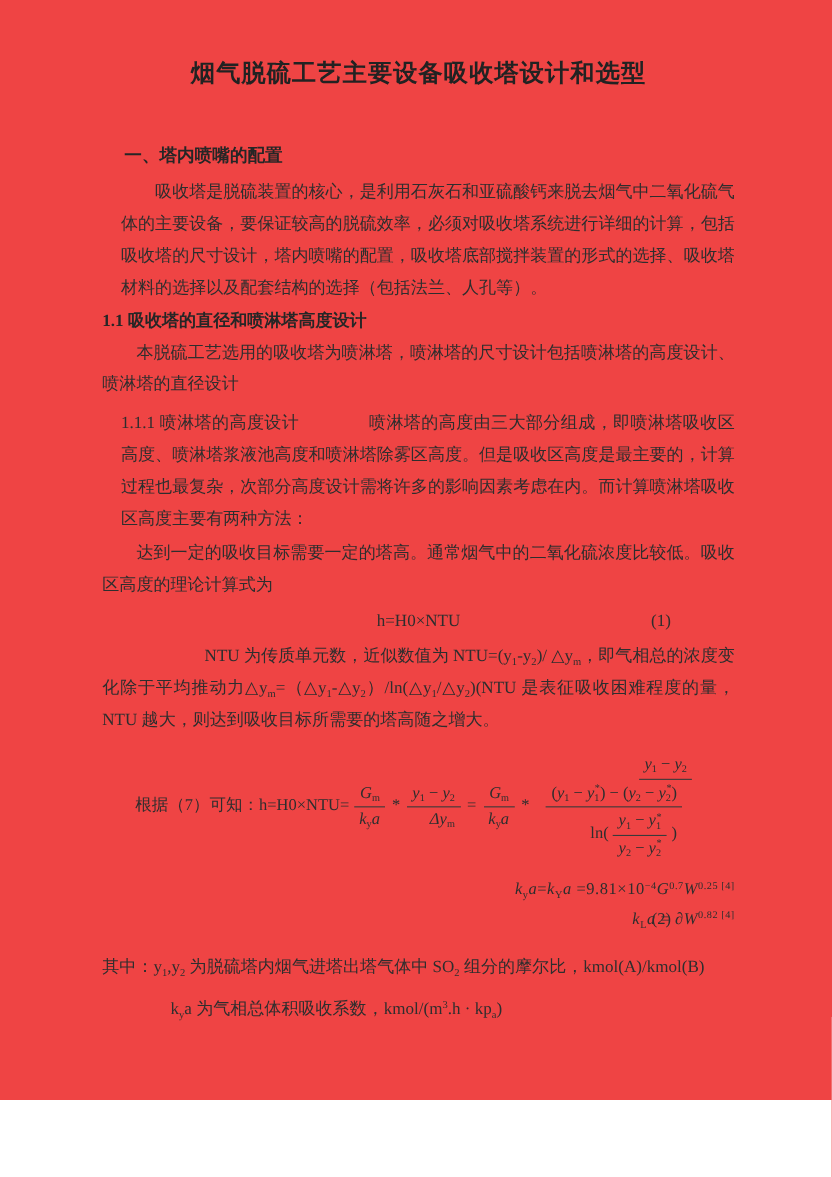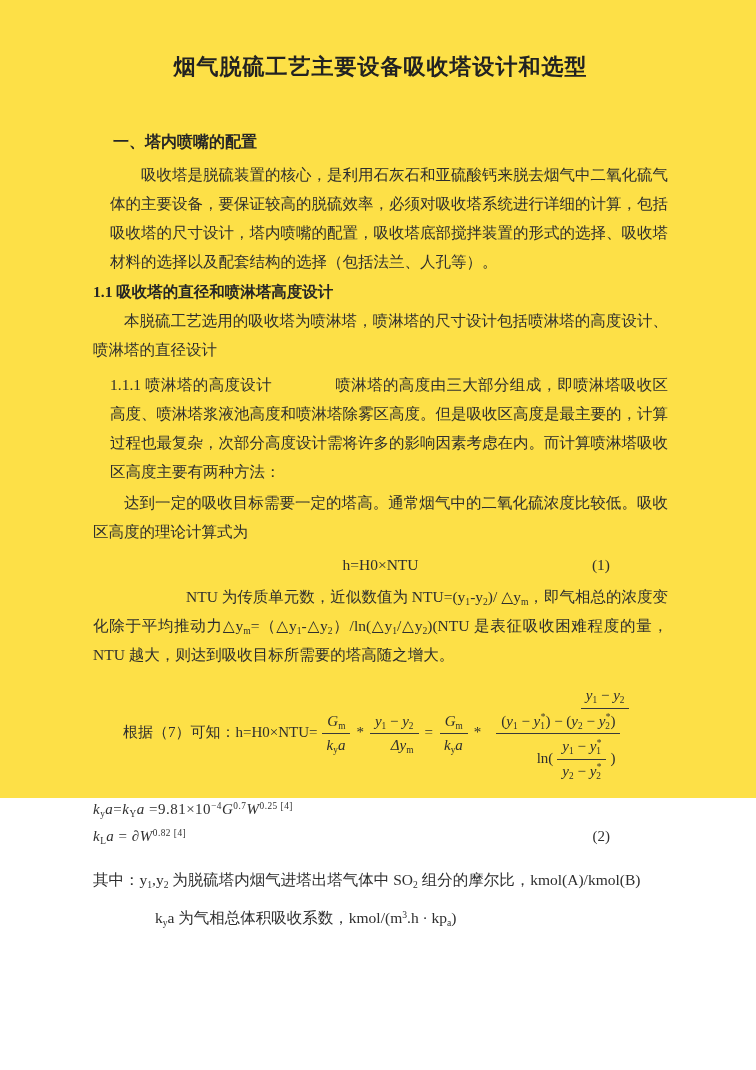--- a/index.html
+++ b/index.html
@@ -1,21 +1,21 @@
 <!DOCTYPE html>
 <html><head>
 <meta charset="utf-8">
 <style>
   html,body{margin:0;padding:0;}
   body{
     width:756px;height:1070px;background:#ffffff;
     font-family:"Liberation Serif","DejaVu Serif",serif;
     color:#2e2e2e;overflow:hidden;
   }
-  .sheet{position:relative;width:756px;height:798px;background:#fde047;}
+  .sheet{position:relative;width:756px;height:1000px;background:#ef4444;}
   .content{position:absolute;left:93px;top:0;width:575px;}
   .doc-title{
     margin-top:50px;text-align:center;
     font-family:"Liberation Sans","DejaVu Sans",sans-serif;
     font-weight:bold;font-size:22px;line-height:34px;color:#222;
     letter-spacing:1px;
   }
   .h1{
     margin-top:46px;padding-left:20px;
     font-family:"Liberation Sans","DejaVu Sans",sans-serif;
@@ -42,21 +42,21 @@
   .eq-display{
     display:flex;align-items:center;margin-top:16px;margin-left:30px;
     font-size:15px;line-height:1.3;
   }
   .frac{display:inline-flex;flex-direction:column;align-items:flex-end;
         vertical-align:middle;margin:0 4px;text-align:center;}
   .frac .num{padding:1px 5px 2px;border-bottom:1px solid #3a3a3a;}
   .frac .den{padding:2px 5px 0;}
   .op{margin:0 2px;}
   .lnrow{display:inline-flex;align-items:center;}
-  .eq-center{display:flex;justify-content:flex-start;align-items:center;
+  .eq-center{display:flex;justify-content:flex-end;align-items:center;
              font-size:15px;position:relative;}
   .small-gap{letter-spacing:0.5px;}
 </style>
 </head>
 <body>
 
 <div class="sheet">
   <div class="content">
 
     <div class="doc-title">烟气脱硫工艺主要设备吸收塔设计和选型</div>

